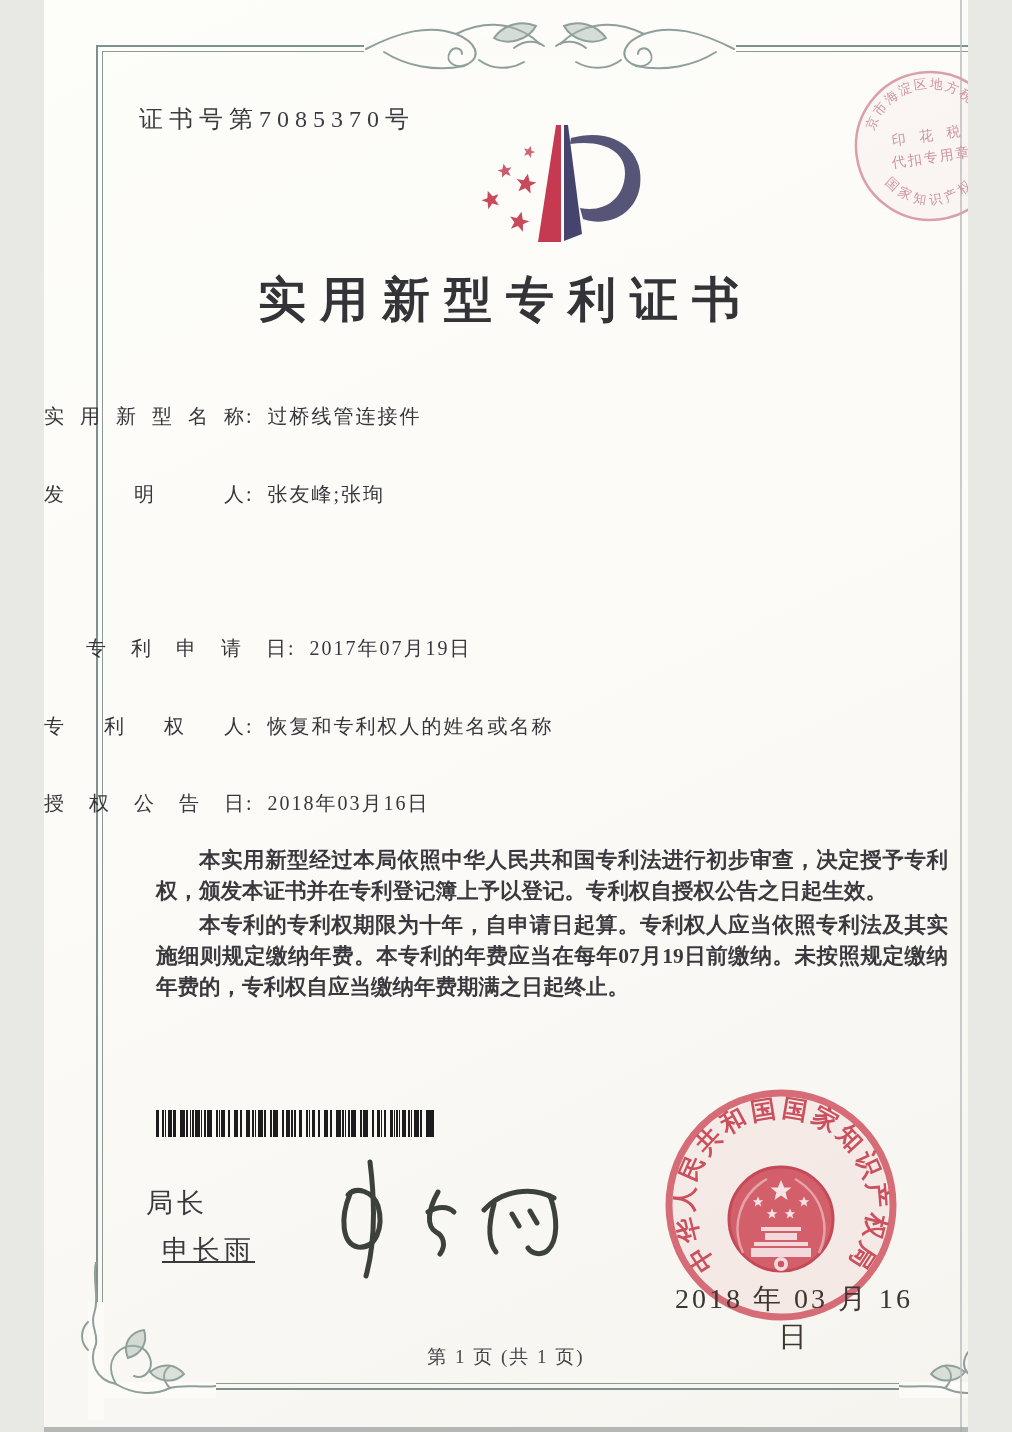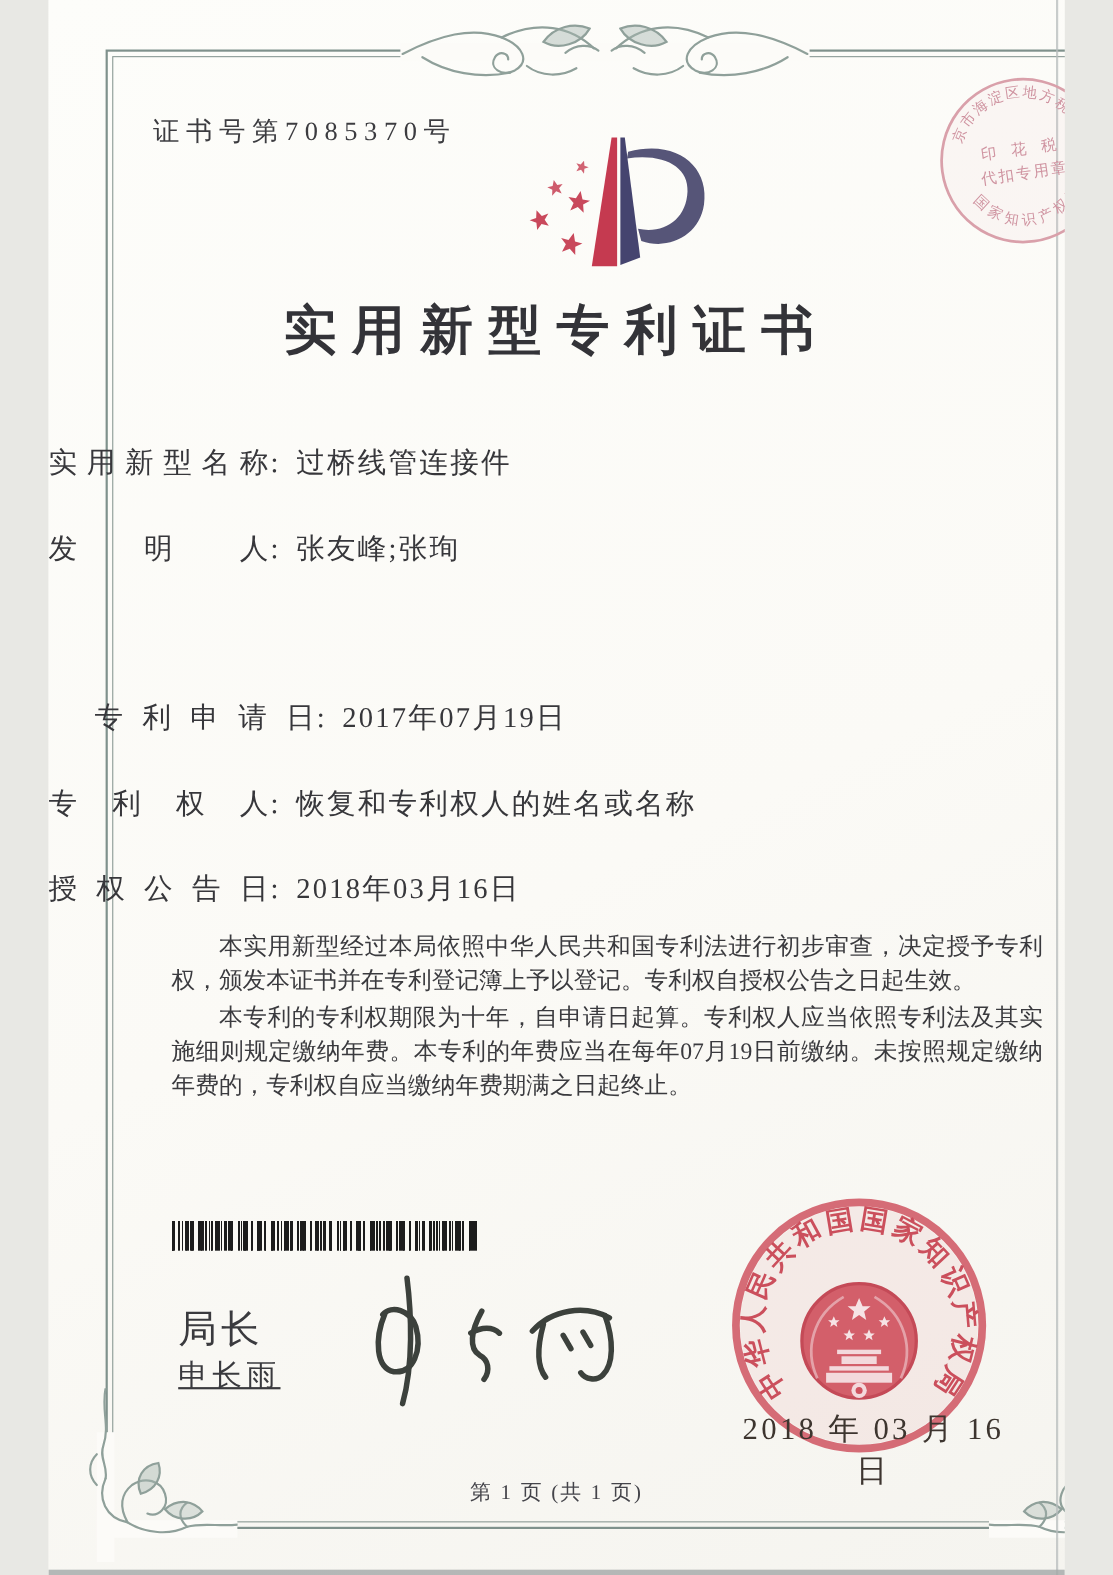--- a/index.html
+++ b/index.html
@@ -15,38 +15,38 @@
     border:1px solid #8a9a95;}
   .photo-edge-right{position:absolute; right:6px; top:0; bottom:0; width:2px; background:#b7bcbc; opacity:.75;}
   .photo-edge-bottom{position:absolute; left:0; right:0; bottom:0; height:5px; background:#a2a8a8; opacity:.8;}
 
   .cert-number{position:absolute; left:95px; top:103px; font-size:24px; letter-spacing:6px; color:#3c3c40;}
 
   .logo{position:absolute; left:400px; top:110px;}
 
   .title{position:absolute; left:0; top:268px; width:100%; text-align:center;
     font-size:48px; font-weight:700; letter-spacing:14px; color:#333338;}
-  .frow{position:absolute; left:0; white-space:nowrap; font-size:26px; color:#37373b;}
+  .frow{position:absolute; left:0; white-space:nowrap; font-size:20px; color:#37373b;}
   .flabel{display:inline-block; width:200px; text-align:justify; text-align-last:justify; vertical-align:bottom;}
   .fcolon{display:inline-block; margin-left:2px;}
   .fvalue{display:inline-block; margin-left:16px; letter-spacing:2px;}
   .r1{top:403px;} .r2{top:481px;} .r3{top:558px;} .r4{top:635px;padding-left:42px;} .r5{top:713px;} .r6{top:790px;}
 
   .body-text{position:absolute; left:112px; top:845px; width:792px; font-size:21.5px;
     line-height:31px; text-align:justify; color:#3a3a3e;}
-  .body-text p{margin:0 0 3px 0; text-indent:2em;}
+  .body-text p{margin:0 0 3px 0; text-indent:2em;font-weight:bold;}
 
   .barcode{position:absolute; left:112px; top:1110px; width:278px; height:27px;
     background-image:
       repeating-linear-gradient(90deg,#1c1c1c 0 2px,transparent 2px 6px),
       repeating-linear-gradient(90deg,#1c1c1c 0 1px,transparent 1px 9px),
       repeating-linear-gradient(90deg,#1c1c1c 0 3px,transparent 3px 13px),
       repeating-linear-gradient(90deg,#1c1c1c 0 1px,transparent 1px 17px);}
 
-  .dir-title{position:absolute; left:118px; top:1185px; font-size:35px; letter-spacing:4px; color:#3a3a3e; font-family:Liberation Mono, monospace;}
+  .dir-title{position:absolute; left:102px; top:1185px; font-size:27px; letter-spacing:4px; color:#3a3a3e; font-family:Liberation Mono, monospace;}
   .dir-name{position:absolute; left:118px; top:1232px; font-size:27px; letter-spacing:4px; color:#3a3a3e; font-family:"Liberation Sans","DejaVu Sans",sans-serif;text-decoration:underline;}
   .signature{position:absolute; left:272px; top:1148px;}
 
   .seal{position:absolute; left:608px; top:1076px;}
   .seal-date{position:absolute; left:630px; top:1280px; width:240px; text-align:center;
     font-size:28px; letter-spacing:3px; color:#3d352f; z-index:6;}
 
   .tax-stamp{position:absolute; left:806px; top:66px; transform:rotate(-8deg); z-index:4;}
 
   .footer{position:absolute; left:0; top:1344px; width:100%; text-align:center;

